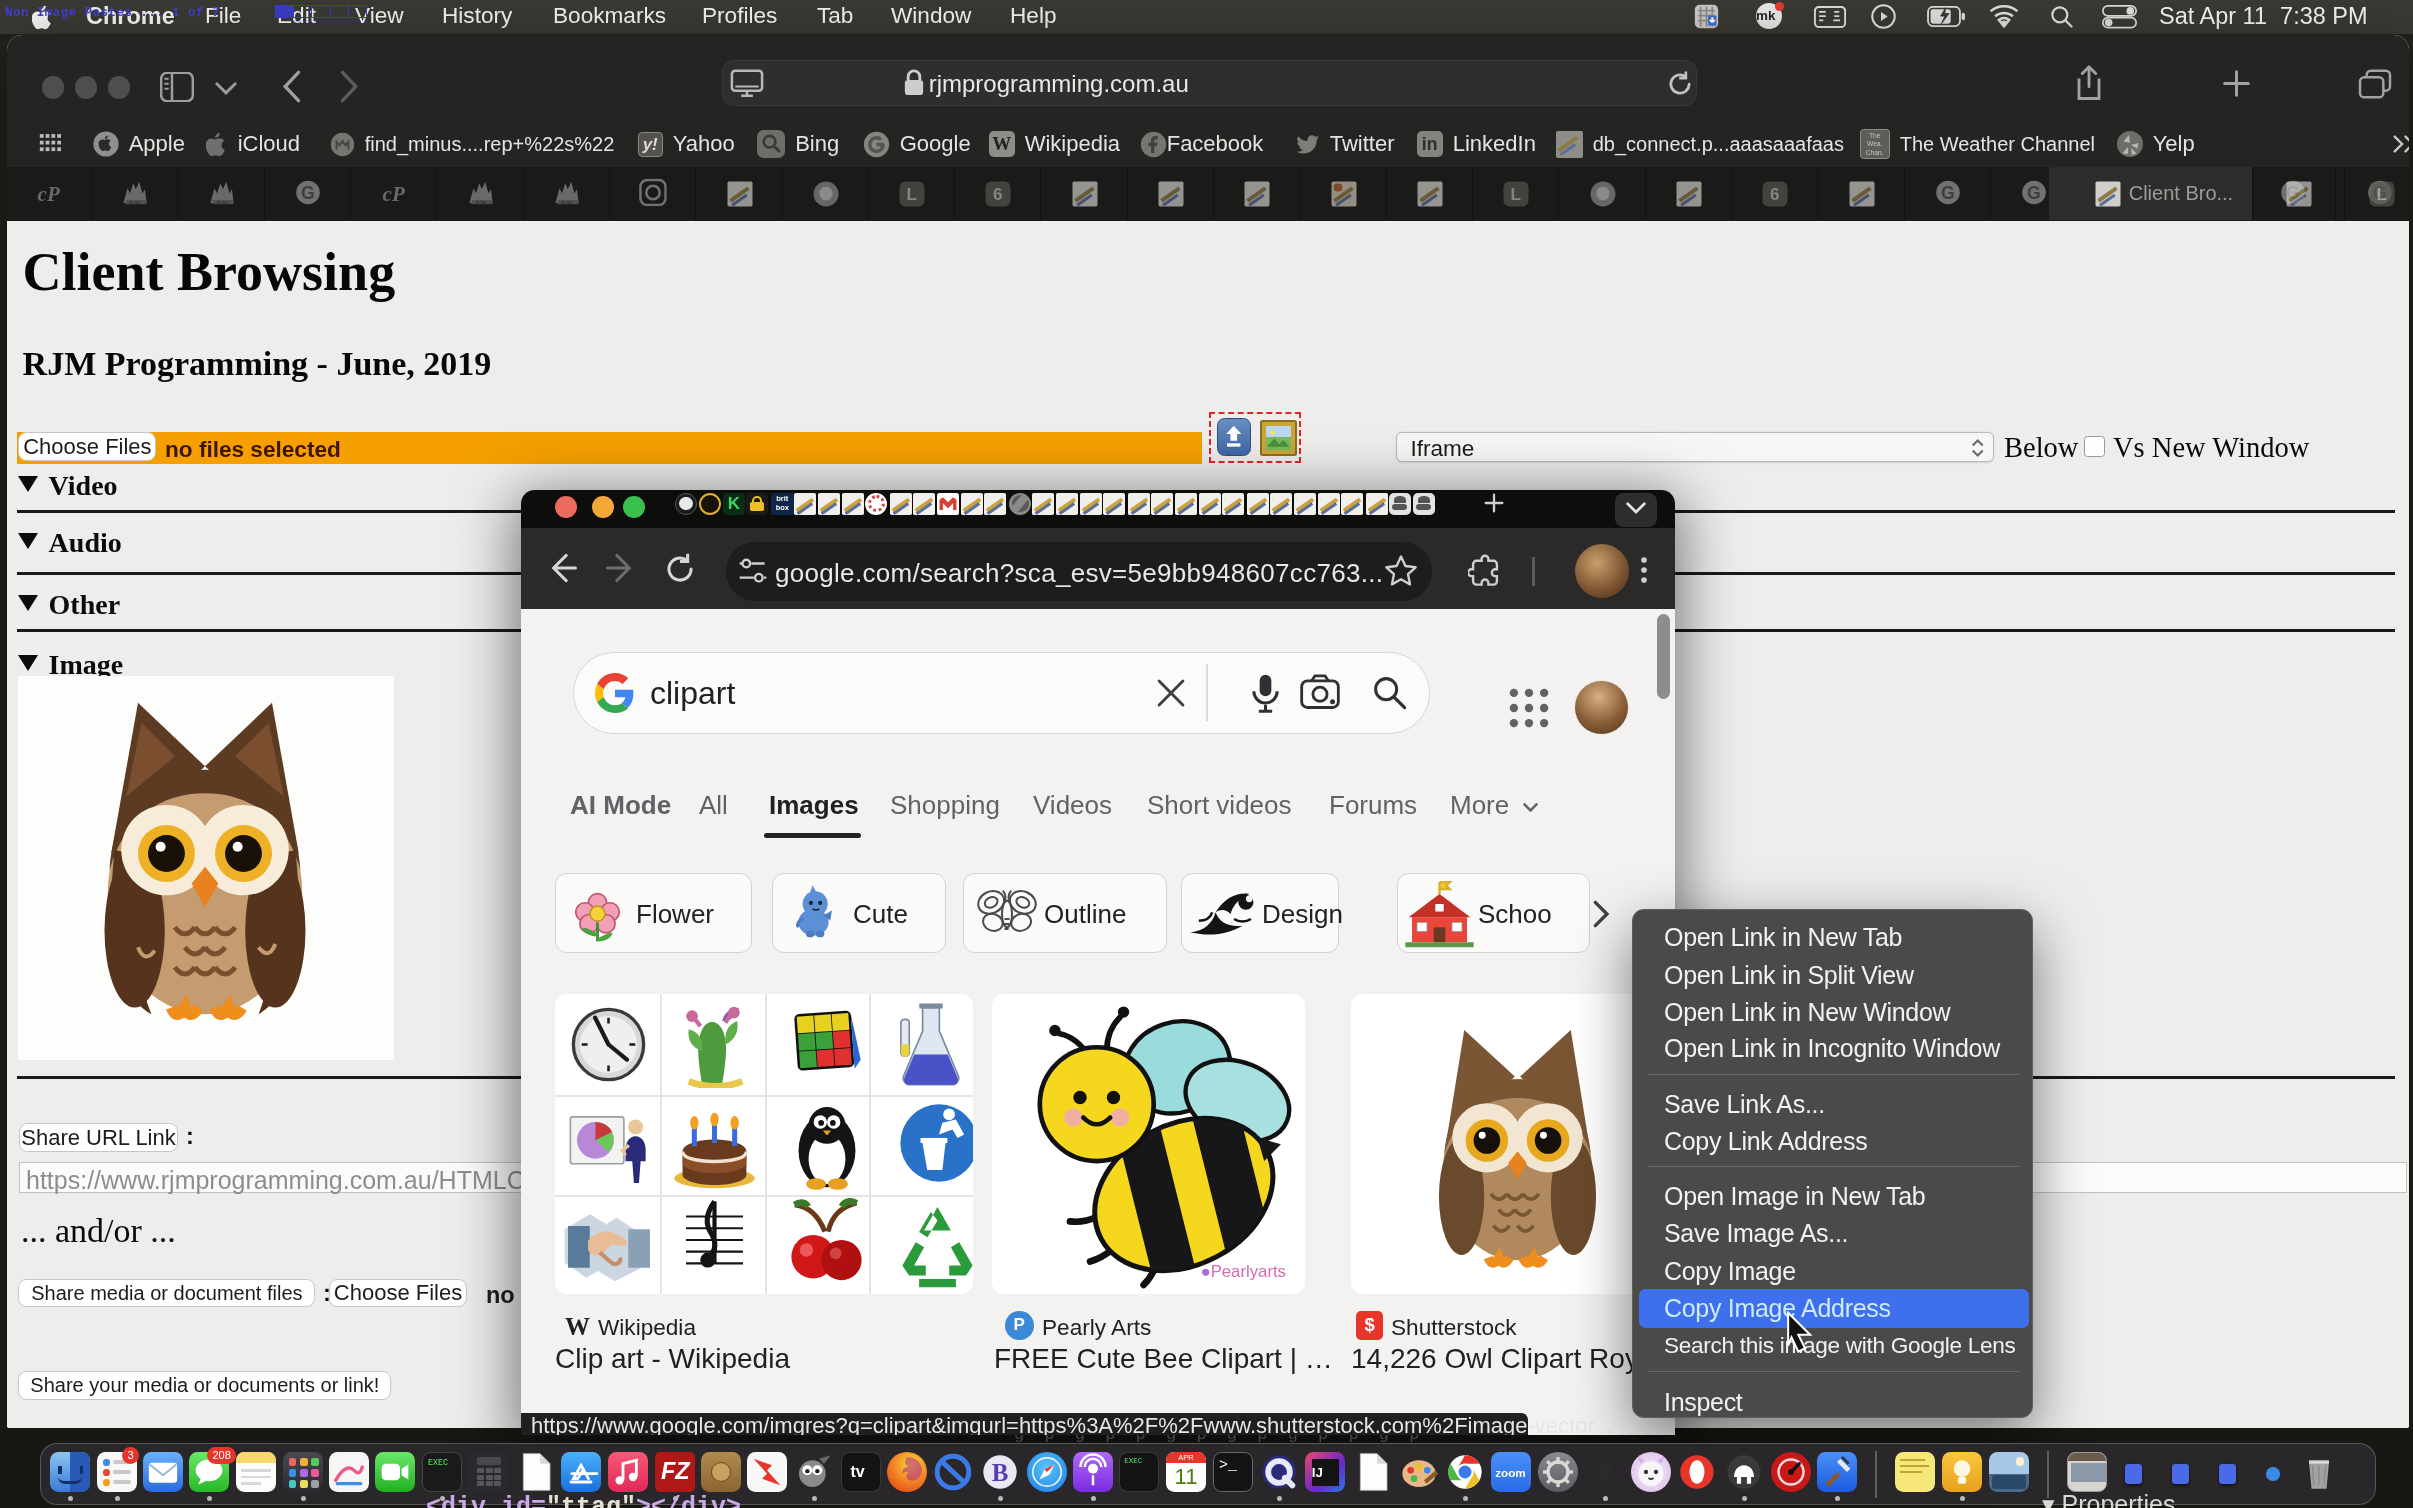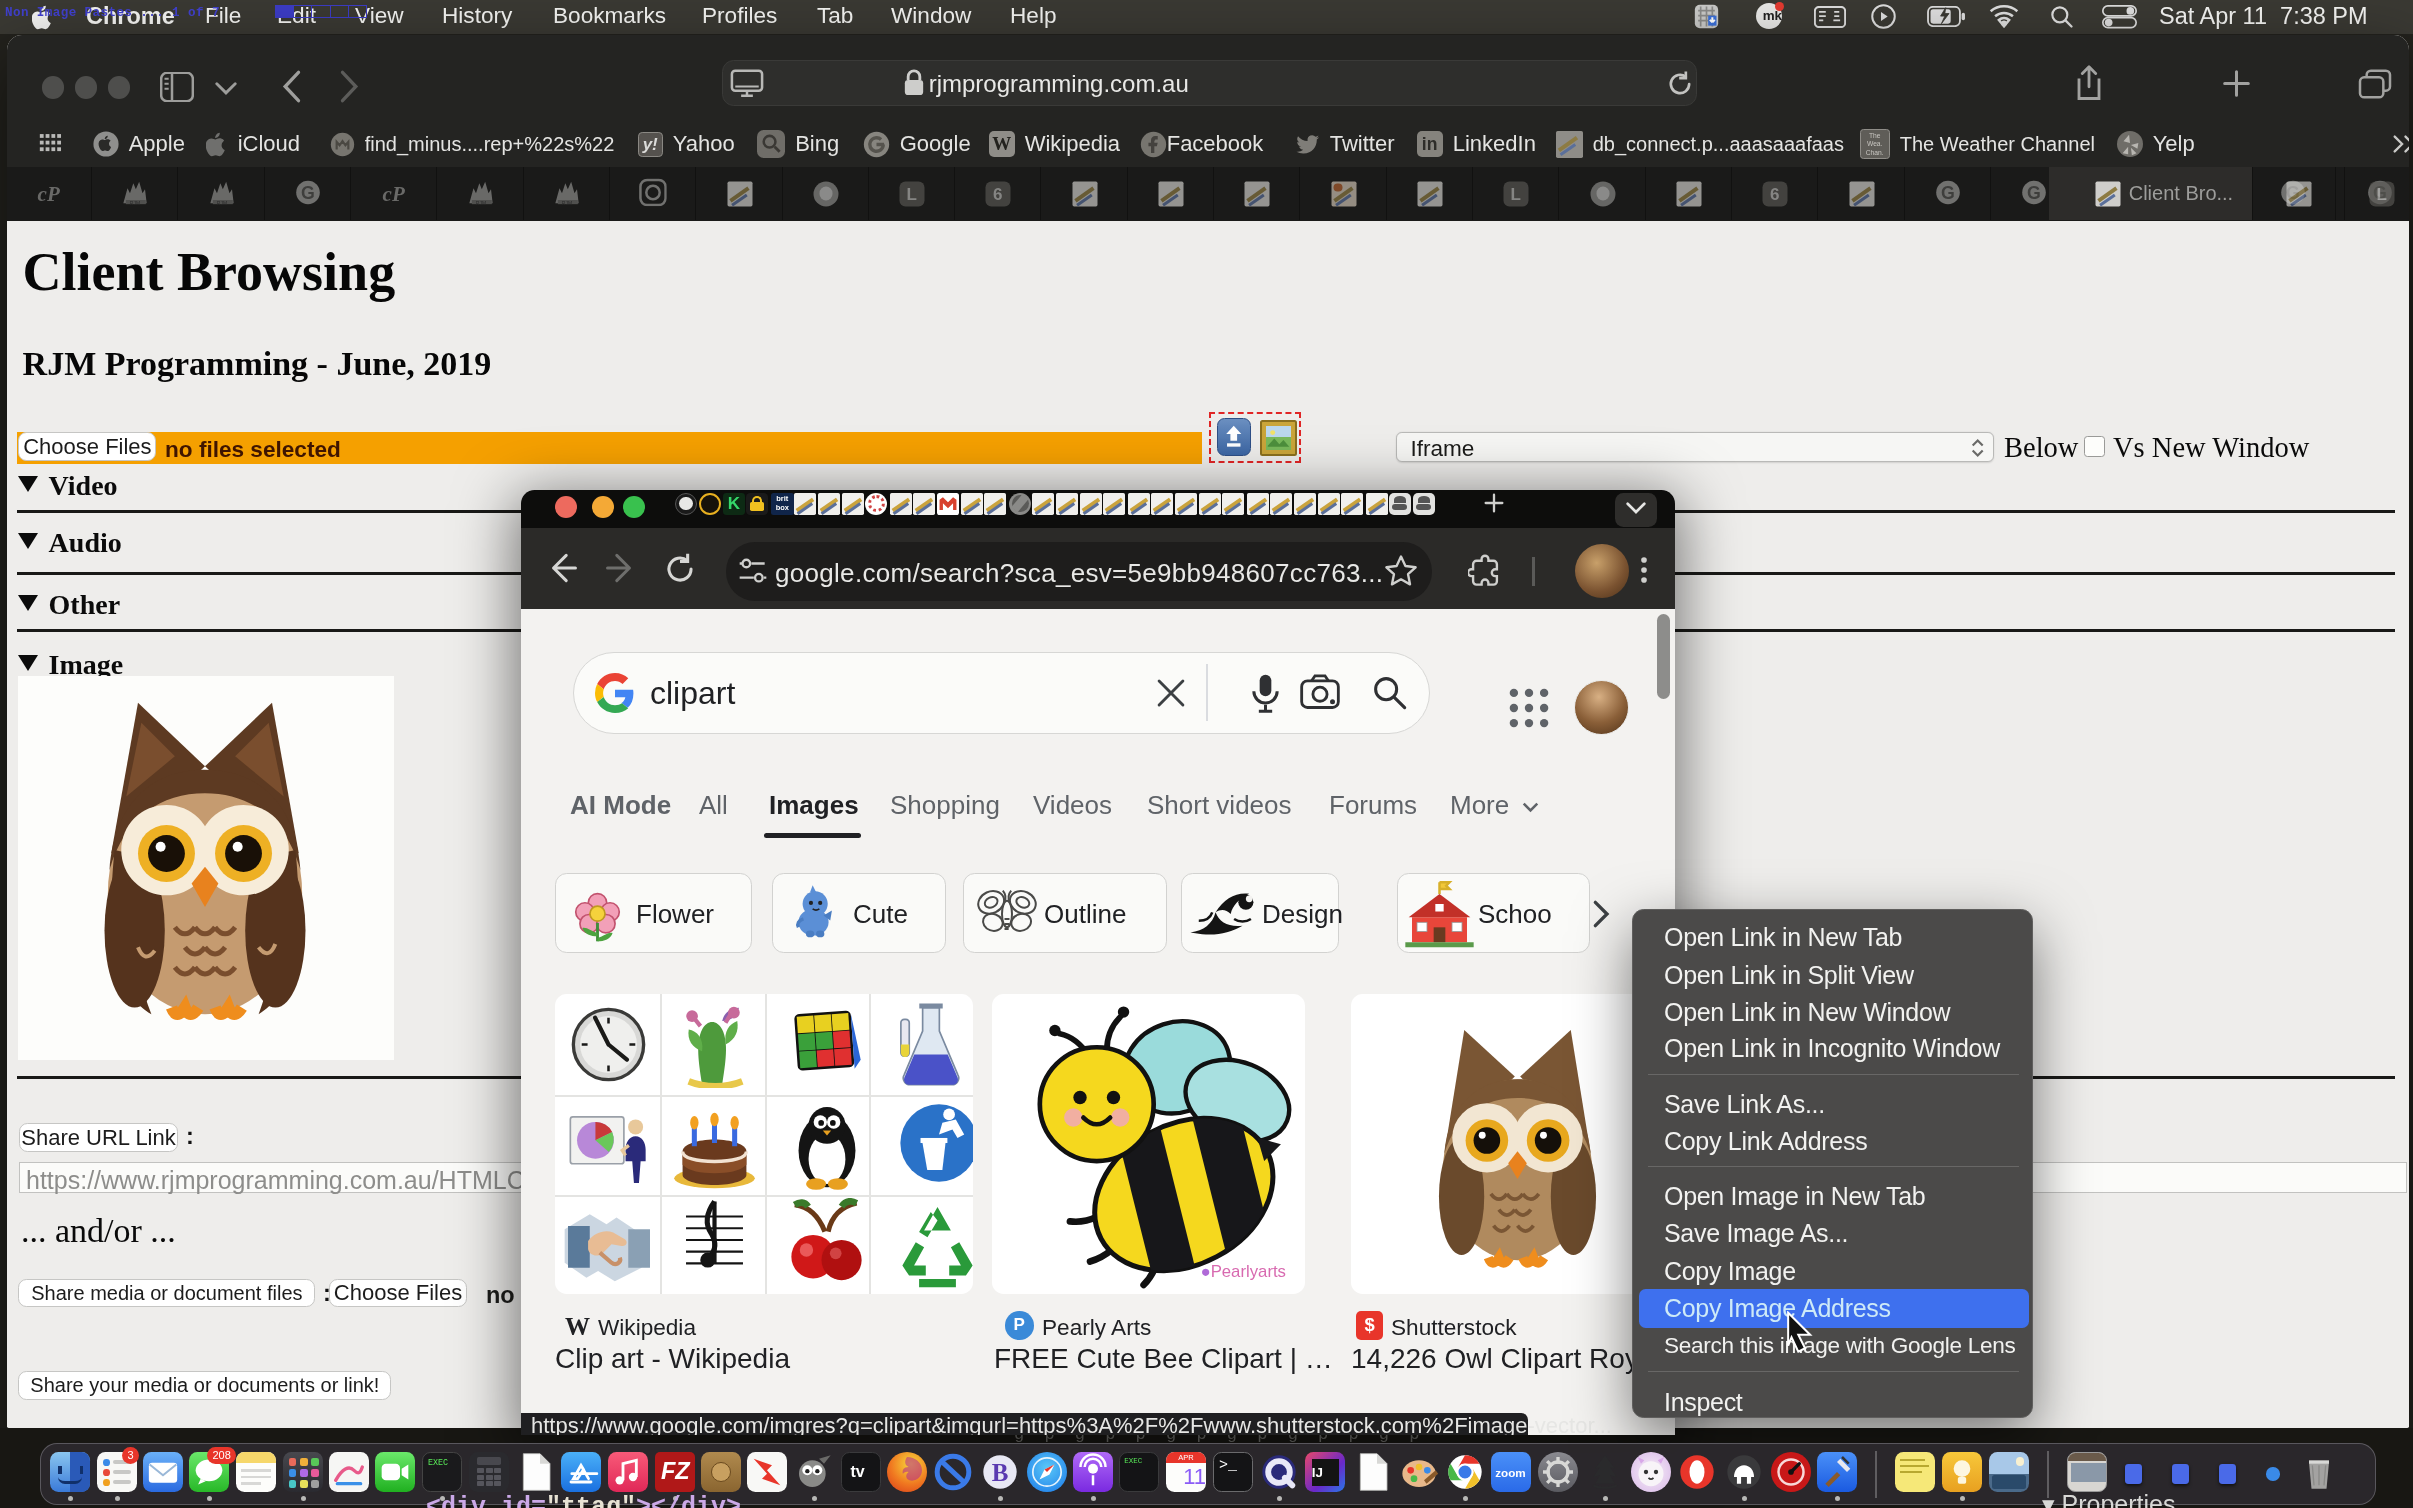--- a/index.html
+++ b/index.html
@@ -62,21 +62,21 @@
         <div style="flex:1;border-left:1.7px solid #3c3cc4"></div>
         <div style="flex:1;border-left:1.7px solid #3c3cc4"></div>
   </div>
 
   <svg class="abs" style="left:1694px;top:4.2px" width="25" height="25" viewBox="0 0 30 30">
         <rect x="1" y="1" width="28" height="28" rx="6" fill="#c9c9c7"></rect>
         <path d="M5 8h20M5 14h20M5 20h20M8 3v24M15 3v24M22 3v24" stroke="#8b8b89" stroke-width="2"></path>
         <path d="M17 14h10v12h-10z" fill="#3c70d8"></path>
         <path d="M22 16v6m0 0l-3-3m3 3l3-3" stroke="#fff" stroke-width="2.4"></path>
       </svg>
-  <div class="abs" style="left:1756px;top:3.4px;width:26px;height:26px;border-radius:50%;background:#e8e8e6;color:#222;font-size:13.4px;font-weight:bold;text-align:right;line-height:26px">mk<span style="position:absolute;right:-1.7px;top:-1.7px;width:9.2px;height:9.2px;border-radius:50%;background:#e33a30"></span></div>
+  <div class="abs" style="left:1756px;top:3.4px;width:26px;height:26px;border-radius:50%;background:#e8e8e6;color:#222;font-size:13.4px;font-weight:bold;text-align:left;line-height:26px">mk<span style="position:absolute;right:-1.7px;top:-1.7px;width:9.2px;height:9.2px;border-radius:50%;background:#e33a30"></span></div>
   <svg class="abs" style="left:1814px;top:5.9px" width="32" height="22" viewBox="0 0 38 26">
         <rect x="1" y="1" width="36" height="24" rx="5" fill="none" stroke="#ddd" stroke-width="2.4"></rect>
         <path d="M6 7h8M6 12h8M6 17h5" stroke="#ddd" stroke-width="2.2"></path>
         <path d="M24 7l6 0m-6 5h6m-7 5h8" stroke="#ddd" stroke-width="2.2"></path>
       </svg>
   <svg class="abs" style="left:1871px;top:4.2px" width="25" height="25" viewBox="0 0 30 30">
         <circle cx="15" cy="15" r="13.5" fill="none" stroke="#ddd" stroke-width="2.4"></circle>
         <path d="M12 9.5l8 5.5-8 5.5z" fill="#ddd"></path>
       </svg>
   <svg class="abs" style="left:1927px;top:5.9px" width="39" height="21" viewBox="0 0 46 25">
@@ -1282,21 +1282,21 @@
         <span style="position:absolute;left:17.6px;top:44px;width:5px;height:5px;border-radius:50%;background:#b8b8b6"></span>
       </div>
       <div class="dw" style="left:1069px">
         <div class="di" style="background:#141416;border:0.8px solid #3a3a3c">
           <span style="position:absolute;left:4.2px;top:4.2px;color:#58e858;font-size:7.5px;font-family:'Liberation Mono',monospace">EXEC</span>
         </div>
       </div>
       <div class="dw" style="left:1116px">
         <div class="di" style="background:#fdfdfb;overflow:hidden">
           <div style="position:absolute;left:0;top:0;width:40px;height:11px;background:#e8352a;color:#fff;font-size:7.5px;text-align:center;line-height:11px">APR</div>
-          <div style="position:absolute;left:0;top:11.7px;width:40px;text-align:right;color:#8b5cf6;font-size:22px">11</div>
+          <div style="position:absolute;left:0;top:11.7px;width:40px;text-align:center;color:#4d7c0f;font-size:22px">11</div>
         </div>
       </div>
       <div class="dw" style="left:1163px">
         <div class="di" style="background:#141416;border:1.7px solid #6a6a6c">
           <span style="position:absolute;left:5px;top:3.4px;color:#fff;font-size:15px;font-family:'Liberation Mono',monospace">&gt;_</span>
         </div>
       </div>
       <div class="dw" style="left:1209px">
         <div class="di" style="background:transparent"><svg width="40" height="40" viewBox="0 0 48 48">
             <circle cx="24" cy="24" r="20" fill="#2a2a7a"></circle>

